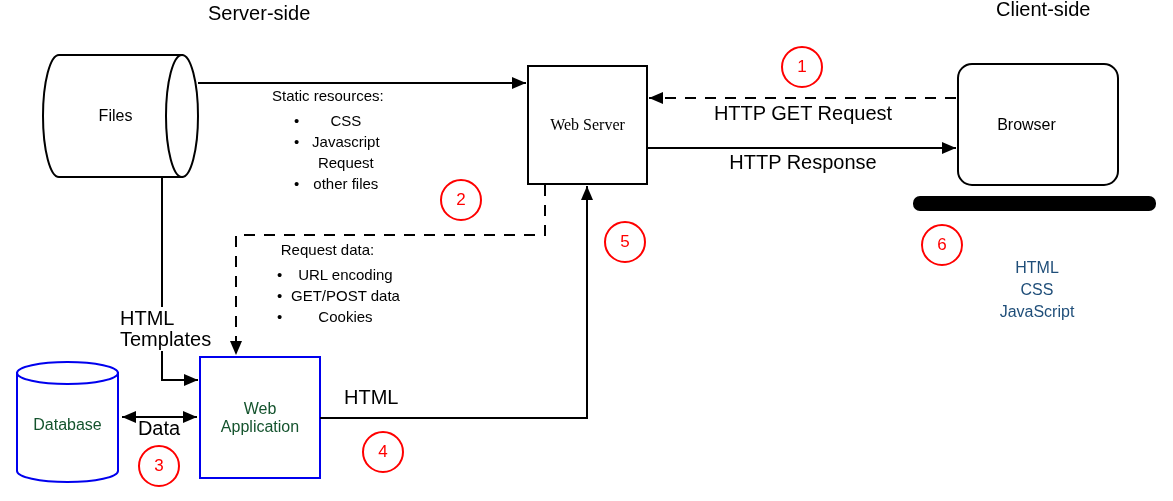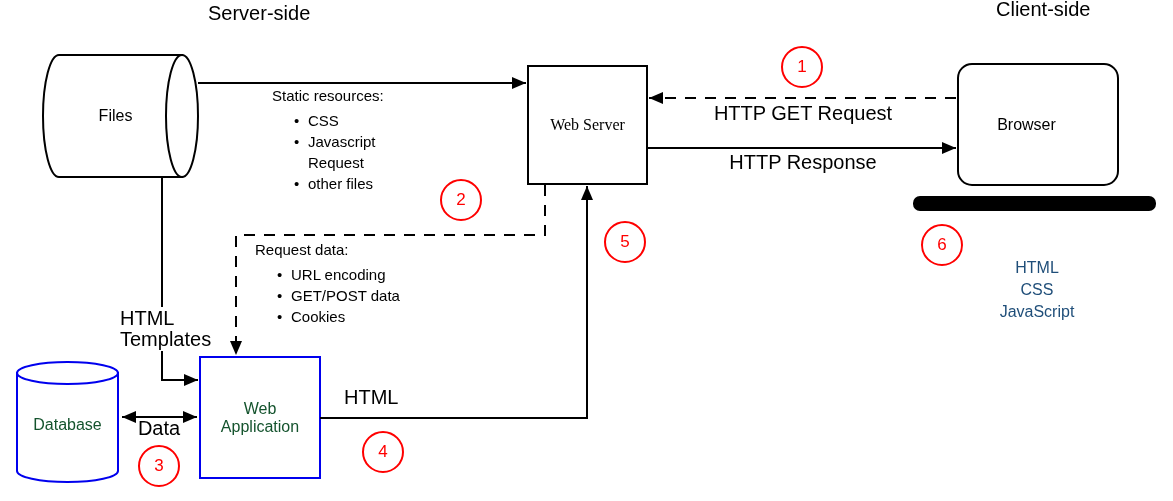--- a/index.html
+++ b/index.html
@@ -6,21 +6,21 @@
   .canvas{
     position:relative;width:1173px;height:501px;background:#fff;overflow:hidden;
     font-family:"Liberation Sans","DejaVu Sans",sans-serif;color:#000;
   }
   .canvas svg{position:absolute;left:0;top:0;}
   .lbl{position:absolute;font-size:20px;line-height:19px;white-space:nowrap;}
   .node-lbl{position:absolute;display:flex;align-items:center;justify-content:center;
     text-align:center;font-size:16px;}
   .blue{color:#14532d;}
   .steel{color:#1f4e79;}
-  .list-block{position:absolute;font-size:15px;line-height:21px;}
+  .list-block{position:absolute;font-size:15px;line-height:21px;text-align:center;}
   .list-title{margin:0 0 4px 0;}
   .li{position:relative;padding-left:36px;white-space:nowrap;}
   .li::before{content:"\2022";position:absolute;left:22px;top:0;}
   .li.no-bullet::before{content:"";}
   .badge{
     position:absolute;width:42px;height:42px;box-sizing:border-box;
     border:2px solid #ff0000;border-radius:50%;background:#fff;
     color:#ff0000;font-size:17px;display:flex;align-items:center;justify-content:center;
   }
   .wrap-lbl{white-space:normal;}

